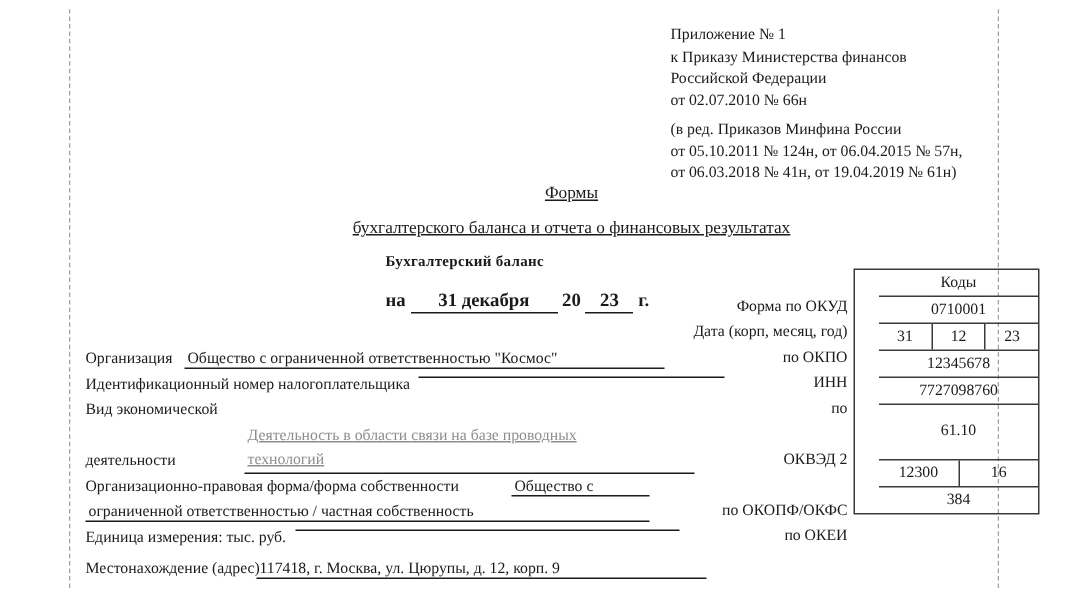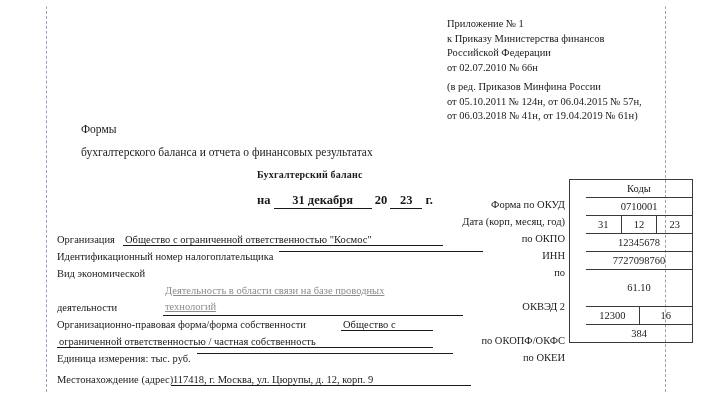--- a/index.html
+++ b/index.html
@@ -34,22 +34,23 @@
     font-size: 10.5px;
     line-height: 14.5px;
     color: #1a1a1a;
   }
   .hdr div { white-space: nowrap; }
   .hdr .gap { height: 5px; }
 
   .center-title {
     position: absolute;
     width: 100%;
-    text-align: left;
+    text-align: center;
     font-size: 11.5px;
+    text-decoration: underline;
   }
   #formy { top: 116px; left: 34px; width: 600px; }
   #formy2 { top: 139px; left: 34px; width: 600px; }
 
   .balance-title {
     position: absolute;
     left: 210px;
     top: 162px;
     font-size: 10px;
     font-weight: bold;

